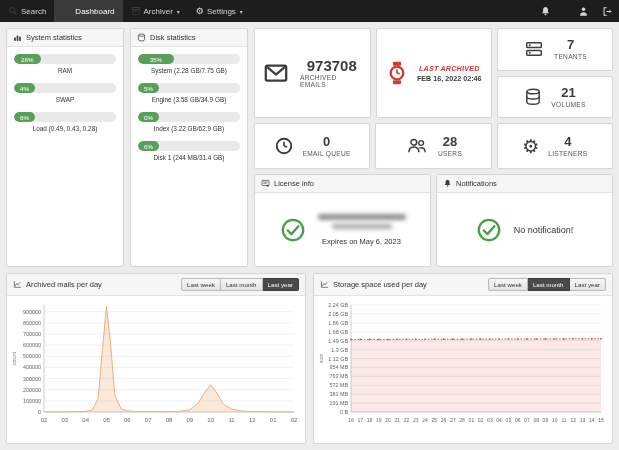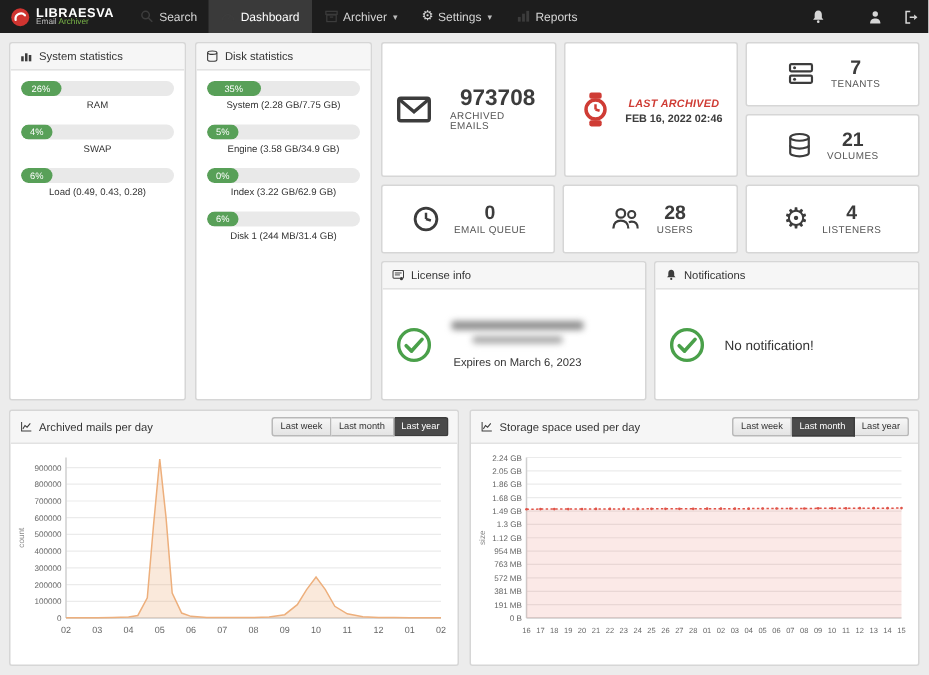--- a/index.html
+++ b/index.html
@@ -47,21 +47,21 @@
   .stat-text{display:flex;flex-direction:column;align-items:center;gap:1px;}
   .stat-value{font-size:15px;font-weight:bold;color:#3c3c3c;line-height:1.05;}
   .stat-value.small{font-size:13px;}
   .stat-label{font-size:6.6px;color:#555;letter-spacing:.3px;}
   .stat-icon{color:#3c3c3c;flex:0 0 auto;display:flex;align-items:center;}
   .red-text{color:#cf3c35;font-weight:bold;font-size:7.2px;letter-spacing:.2px;font-style:italic;}
   .date-text{color:#3c3c3c;font-weight:bold;font-size:7.2px;}
 
   
   .info-card{flex:1 1 0;display:flex;flex-direction:column;}
-  .info-body{flex:1;display:flex;align-items:center;gap:12px;padding:8px;}
+  .info-body{flex:1;display:flex;align-items:center;justify-content:center;gap:12px;padding:8px;}
   .blur-block{display:flex;flex-direction:column;align-items:center;gap:4px;}
   .blur-line{height:6px;background:#8f8f8f;border-radius:2px;filter:blur(2px);}
   .bl-1{width:88px;}
   .bl-2{width:60px;height:5px;background:#a8a8a8;}
   .expires{font-size:7.5px;color:#333;margin-top:4px;}
   .notif-msg{font-size:9px;color:#333;}
 
   
   .charts-section{display:flex;gap:7px;height:184px;}
   .chart-card{flex:1 1 0;display:flex;flex-direction:column;}
@@ -72,32 +72,20 @@
   .range-btn:last-child{border-radius:0 2px 2px 0;}
   .range-btn + .range-btn{border-left:0;}
   .range-btn.active{background:#4a4a4a;color:#fff;border-color:#3c3c3c;}
   .chart-body{flex:1;padding:3px 4px;}
   .hdr-icon{color:#3c3c3c;display:flex;}
 </style>
 </head>
 <body>
 
 <nav class="navbar">
-  <div class="brand">
-    <span>
-      <svg width="13" height="13" viewBox="0 0 13 13">
-          <circle cx="6.5" cy="6.5" r="6" fill="#cf3430"></circle>
-          <path d="M3.4 8.2 A3.6 3.6 0 0 1 9.6 5.2" fill="none" stroke="#fff" stroke-width="1.5" stroke-linecap="round"></path>
-        </svg>
-    </span>
-    <span class="brand-text">
-      <span class="brand-title">LIBRAESVA</span>
-      <span class="brand-sub"><span>Email </span><span class="accent">Archiver</span></span>
-    </span>
-  </div>
   <ul class="nav-items">
     <li class="nav-item">
       <span class="hdr-icon">
           <svg width="10" height="10" viewBox="0 0 16 16">
             <circle cx="6.5" cy="6.5" r="4" fill="none" stroke="currentColor" stroke-width="1.6"></circle>
             <line x1="9.6" y1="9.6" x2="13.6" y2="13.6" stroke="currentColor" stroke-width="1.8"></line>
           </svg>
         </span>
       <span>Search</span>
     </li>
@@ -118,30 +106,20 @@
             <line x1="6.2" y1="8.6" x2="9.8" y2="8.6" stroke="currentColor" stroke-width="1.3"></line>
           </svg>
         </span>
       <span>Archiver</span>
       <span class="caret">▾</span>
     </li>
     <li class="nav-item">
       <span class="gear-glyph" style="font-size:9px;">⚙</span>
       <span>Settings</span>
       <span class="caret">▾</span>
-    </li>
-    <li class="nav-item">
-      <span class="hdr-icon">
-          <svg width="10" height="10" viewBox="0 0 16 16">
-            <rect x="2" y="8.5" width="3" height="5" fill="currentColor"></rect>
-            <rect x="6.5" y="5" width="3" height="8.5" fill="currentColor"></rect>
-            <rect x="11" y="2" width="3" height="11.5" fill="currentColor"></rect>
-          </svg>
-        </span>
-      <span>Reports</span>
     </li>
   </ul>
   <div class="nav-right">
     <span class="nav-icon-btn">
       <span>
           <svg width="11" height="11" viewBox="0 0 16 16">
             <path d="M8 1.5 C5.8 1.5 4.5 3.2 4.5 5.5 L4.5 8.5 L3 10.5 L13 10.5 L11.5 8.5 L11.5 5.5 C11.5 3.2 10.2 1.5 8 1.5 Z" fill="currentColor"></path>
             <circle cx="8" cy="12.3" r="1.3" fill="currentColor"></circle>
           </svg>
         </span>
@@ -355,21 +333,21 @@
           <div class="info-body">
             <span class="stat-icon" style="color:#4aa04a;">
                 <svg width="26" height="26" viewBox="0 0 16 16">
                   <circle cx="8" cy="8" r="6.3" fill="none" stroke="currentColor" stroke-width="1.4"></circle>
                   <path d="M4.8 8.3 L7 10.5 L11.3 5.7" fill="none" stroke="currentColor" stroke-width="1.5" stroke-linecap="round" stroke-linejoin="round"></path>
                 </svg>
               </span>
             <span class="blur-block">
               <span class="blur-line bl-1"></span>
               <span class="blur-line bl-2"></span>
-              <span class="expires">Expires on March 6, 2023</span>
+              <span class="expires">Expires on May 6, 2023</span>
             </span>
           </div>
         </div>
         <div class="card info-card">
           <div class="card-header">
             <span class="hdr-icon">
                 <svg width="9" height="9" viewBox="0 0 16 16">
                   <path d="M8 1.5 C5.8 1.5 4.5 3.2 4.5 5.5 L4.5 8.5 L3 10.5 L13 10.5 L11.5 8.5 L11.5 5.5 C11.5 3.2 10.2 1.5 8 1.5 Z" fill="currentColor"></path>
                   <circle cx="8" cy="12.3" r="1.3" fill="currentColor"></circle>
                 </svg>

